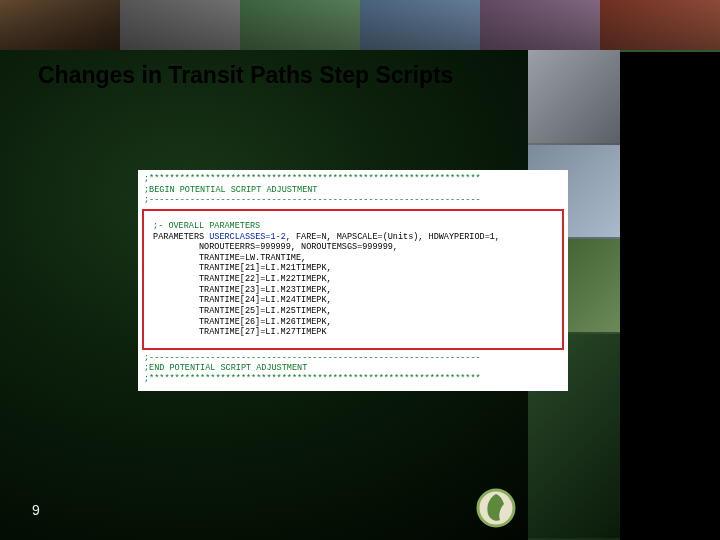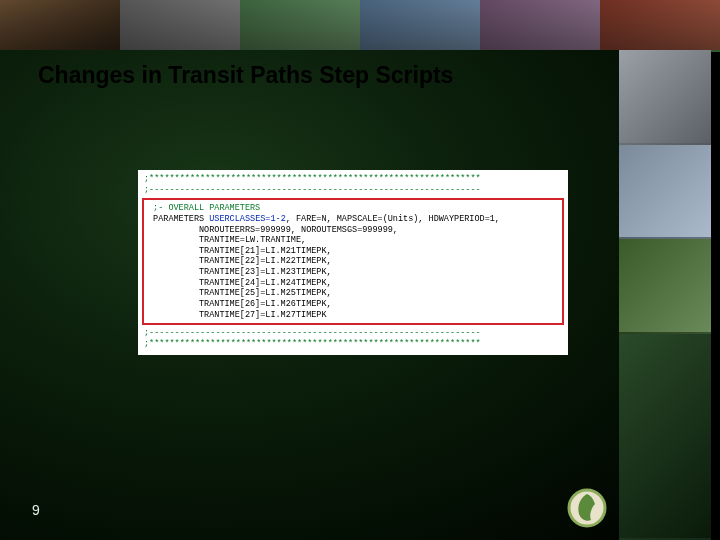--- a/index.html
+++ b/index.html
@@ -33,21 +33,21 @@
   .seg-b { background: linear-gradient(135deg,#6a6a6a,#9a9a9a); }
   .seg-c { background: linear-gradient(135deg,#4a7a4a,#7aaa7a); }
   .seg-d { background: linear-gradient(135deg,#5a7a9a,#8aaacc); }
   .seg-e { background: linear-gradient(135deg,#7a5a7a,#b090b0); }
   .seg-f { background: linear-gradient(135deg,#8a3a2a,#c06a50); }
 
   .slide {
     position: absolute;
     top: 50px;
     left: 0;
-    width: 711px;
+    width: 620px;
     height: 490px;
     background: radial-gradient(ellipse at 30% 30%, #183718 0%, #0c200c 35%, #041004 70%, #000 100%);
   }
   .sidebar {
     position: absolute;
     top: 0;
     right: 0;
     width: 92px;
     height: 100%;
     display: flex;
@@ -82,21 +82,21 @@
     font-family: "Courier New", Courier, monospace;
     font-size: 8.5px;
     line-height: 1.25;
     color: #000;
     box-sizing: border-box;
   }
   .codebox .cmt { color: #0a7a2a; }
   .codebox .kw  { color: #0026b3; }
   .highlight {
     border: 2px solid #d3222a;
-    padding: 3px 4px;
+    padding: 10px 4px;
     margin: 3px -2px;
     white-space: pre;
   }
   .pre { white-space: pre; }
   .pagenum {
     position: absolute;
     left: 32px;
     bottom: 22px;
     color: #e6efe6;
     font-size: 14px;
@@ -129,35 +129,37 @@
     <div class="side-seg side-c"></div>
     <div class="side-seg side-d"></div>
   </div>
 
   <div class="title">
     <span>Changes in Transit Paths Step Scripts</span><br>
   </div>
 
   <div class="codebox">
     <div class="pre cmt">;*****************************************************************</div>
+    <div class="pre cmt">;BEGIN POTENTIAL SCRIPT ADJUSTMENT</div>
     <div class="pre cmt">;-----------------------------------------------------------------</div>
 
     <div class="highlight"><span class="cmt"> ;- OVERALL PARAMETERS</span>
 <span><span> PARAMETERS </span><span class="kw">USERCLASSES=1-2</span><span>, FARE=N, MAPSCALE=(Units), HDWAYPERIOD=1,</span></span>
 <span>          NOROUTEERRS=999999, NOROUTEMSGS=999999,</span>
 <span>          TRANTIME=LW.TRANTIME,</span>
 <span>          TRANTIME[21]=LI.M21TIMEPK,</span>
 <span>          TRANTIME[22]=LI.M22TIMEPK,</span>
 <span>          TRANTIME[23]=LI.M23TIMEPK,</span>
 <span>          TRANTIME[24]=LI.M24TIMEPK,</span>
 <span>          TRANTIME[25]=LI.M25TIMEPK,</span>
 <span>          TRANTIME[26]=LI.M26TIMEPK,</span>
 <span>          TRANTIME[27]=LI.M27TIMEPK</span></div>
 
     <div class="pre cmt">;-----------------------------------------------------------------</div>
+    <div class="pre cmt">;END POTENTIAL SCRIPT ADJUSTMENT</div>
     <div class="pre cmt">;*****************************************************************</div>
   </div>
 
   <div class="pagenum">9</div>
 
   <svg class="logo" viewBox="0 0 40 40">
     <circle cx="20" cy="20" r="18" fill="#e7e2c9" stroke="#8aab5a" stroke-width="3"></circle>
     <path d="M20 6 C13 10 10 18 12 26 C14 32 20 34 24 32 C22 28 24 20 28 16 C26 10 24 8 20 6 Z" fill="#5a8a3a"></path>
   </svg>
 

